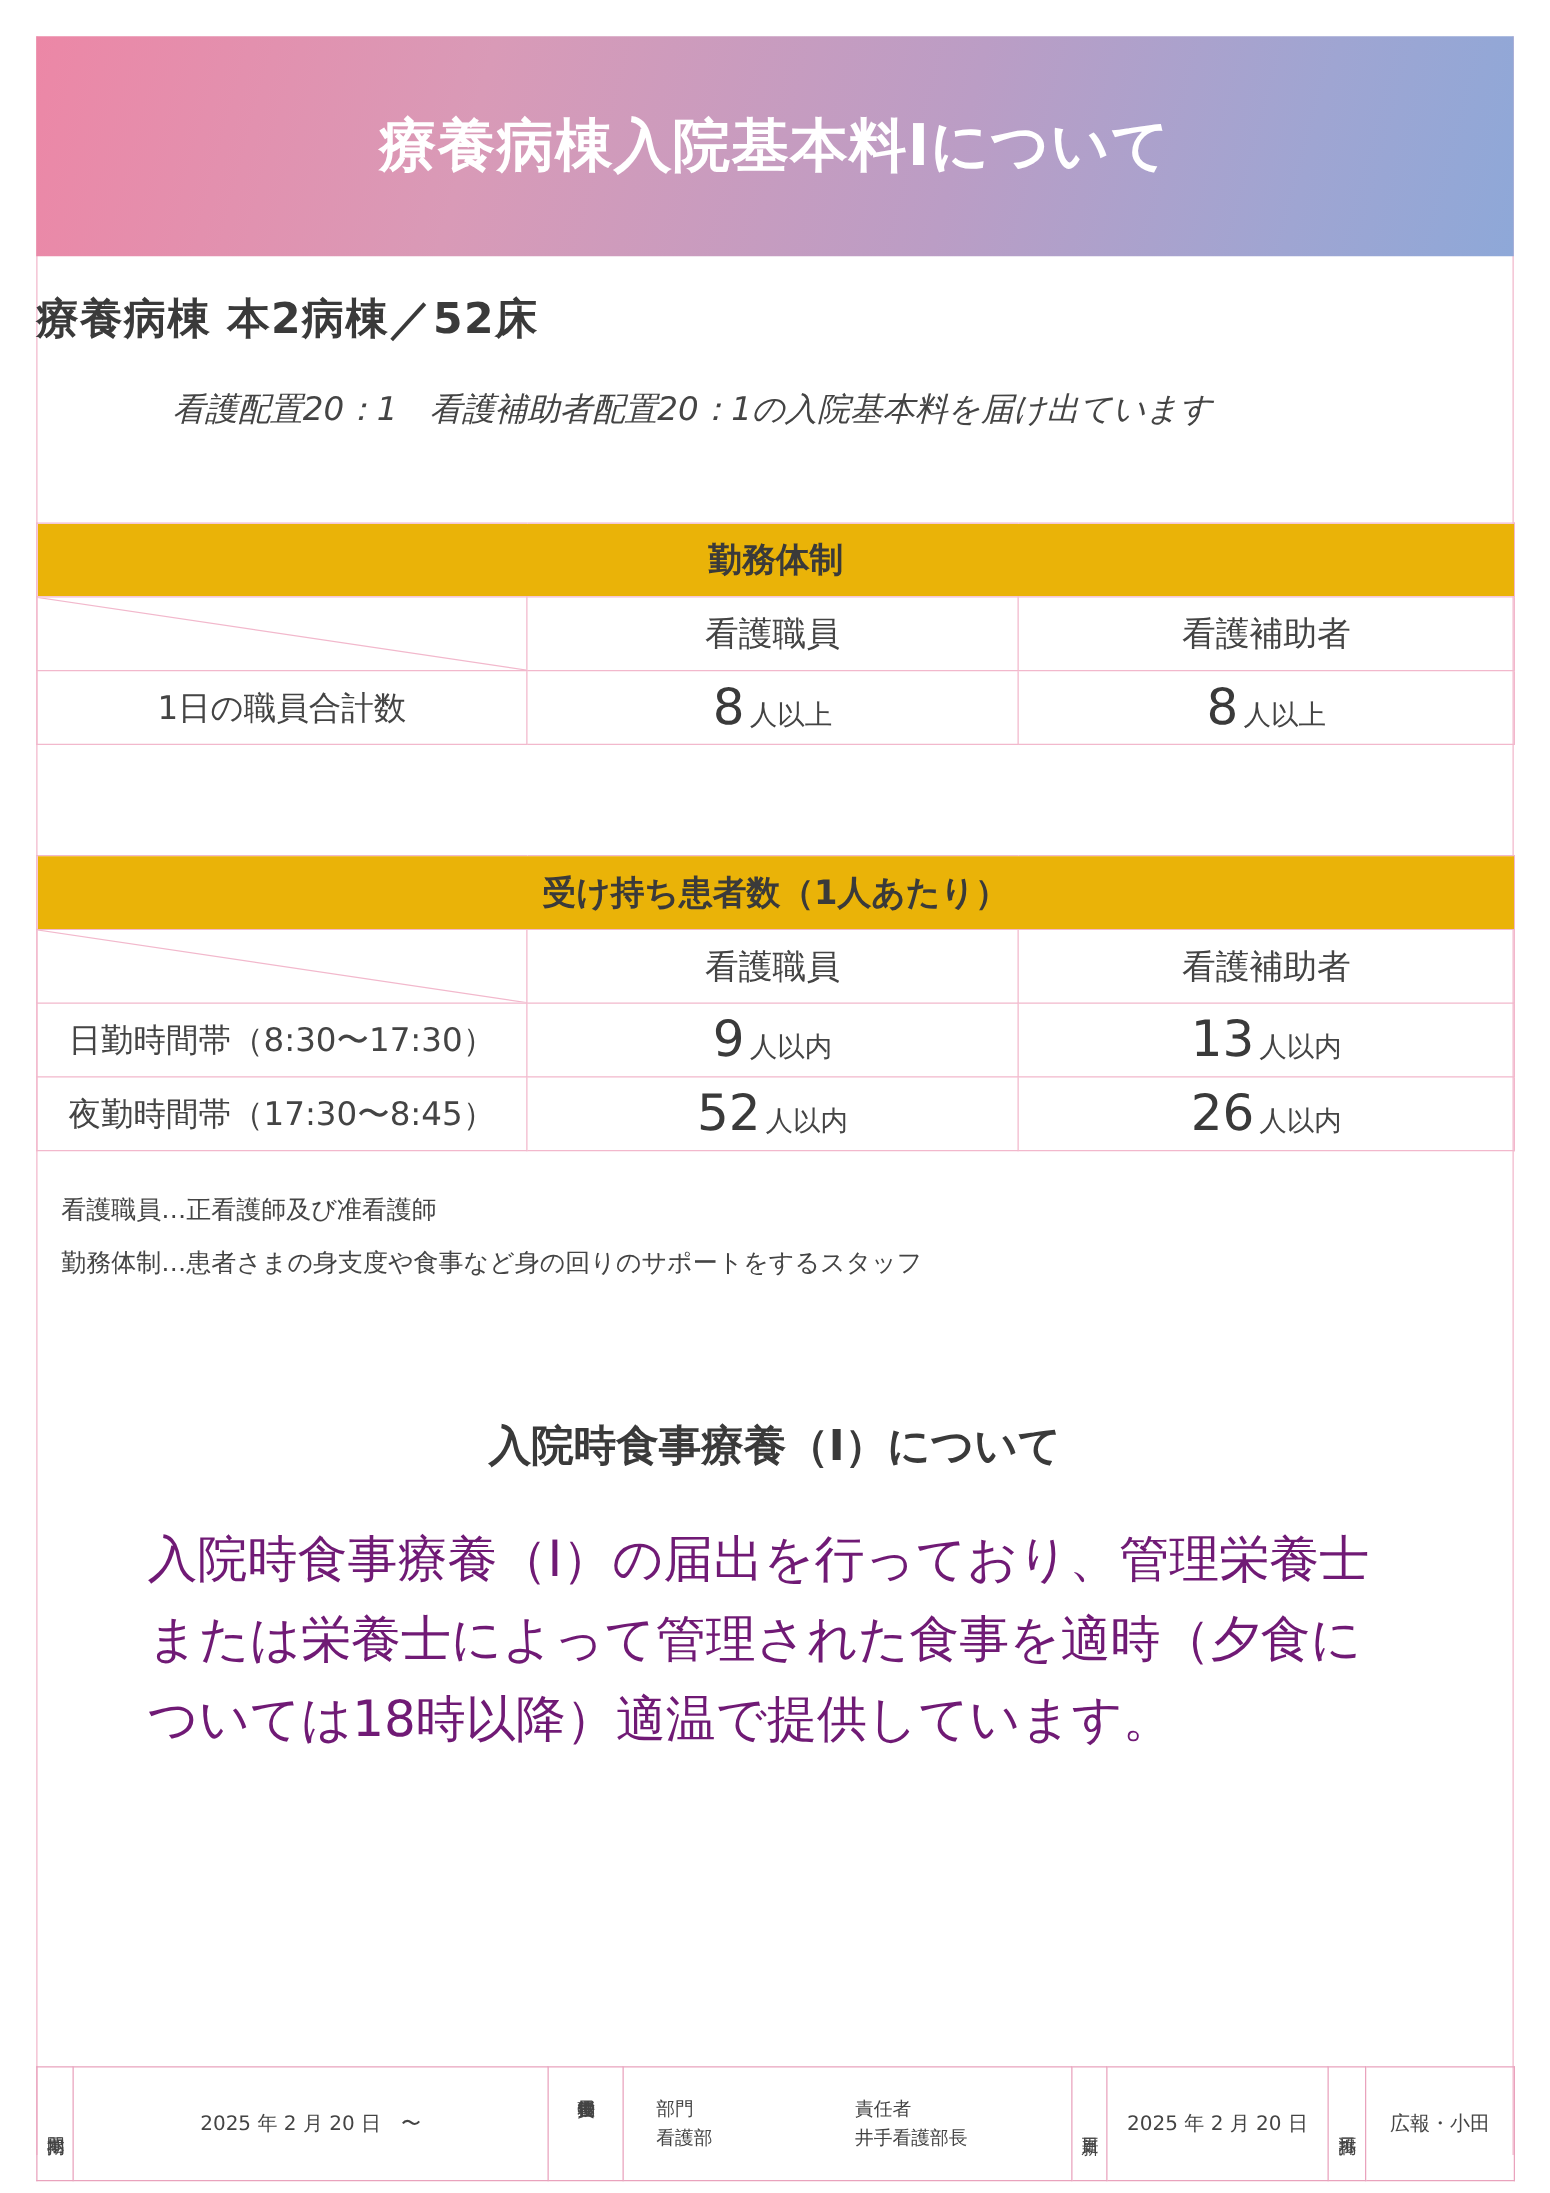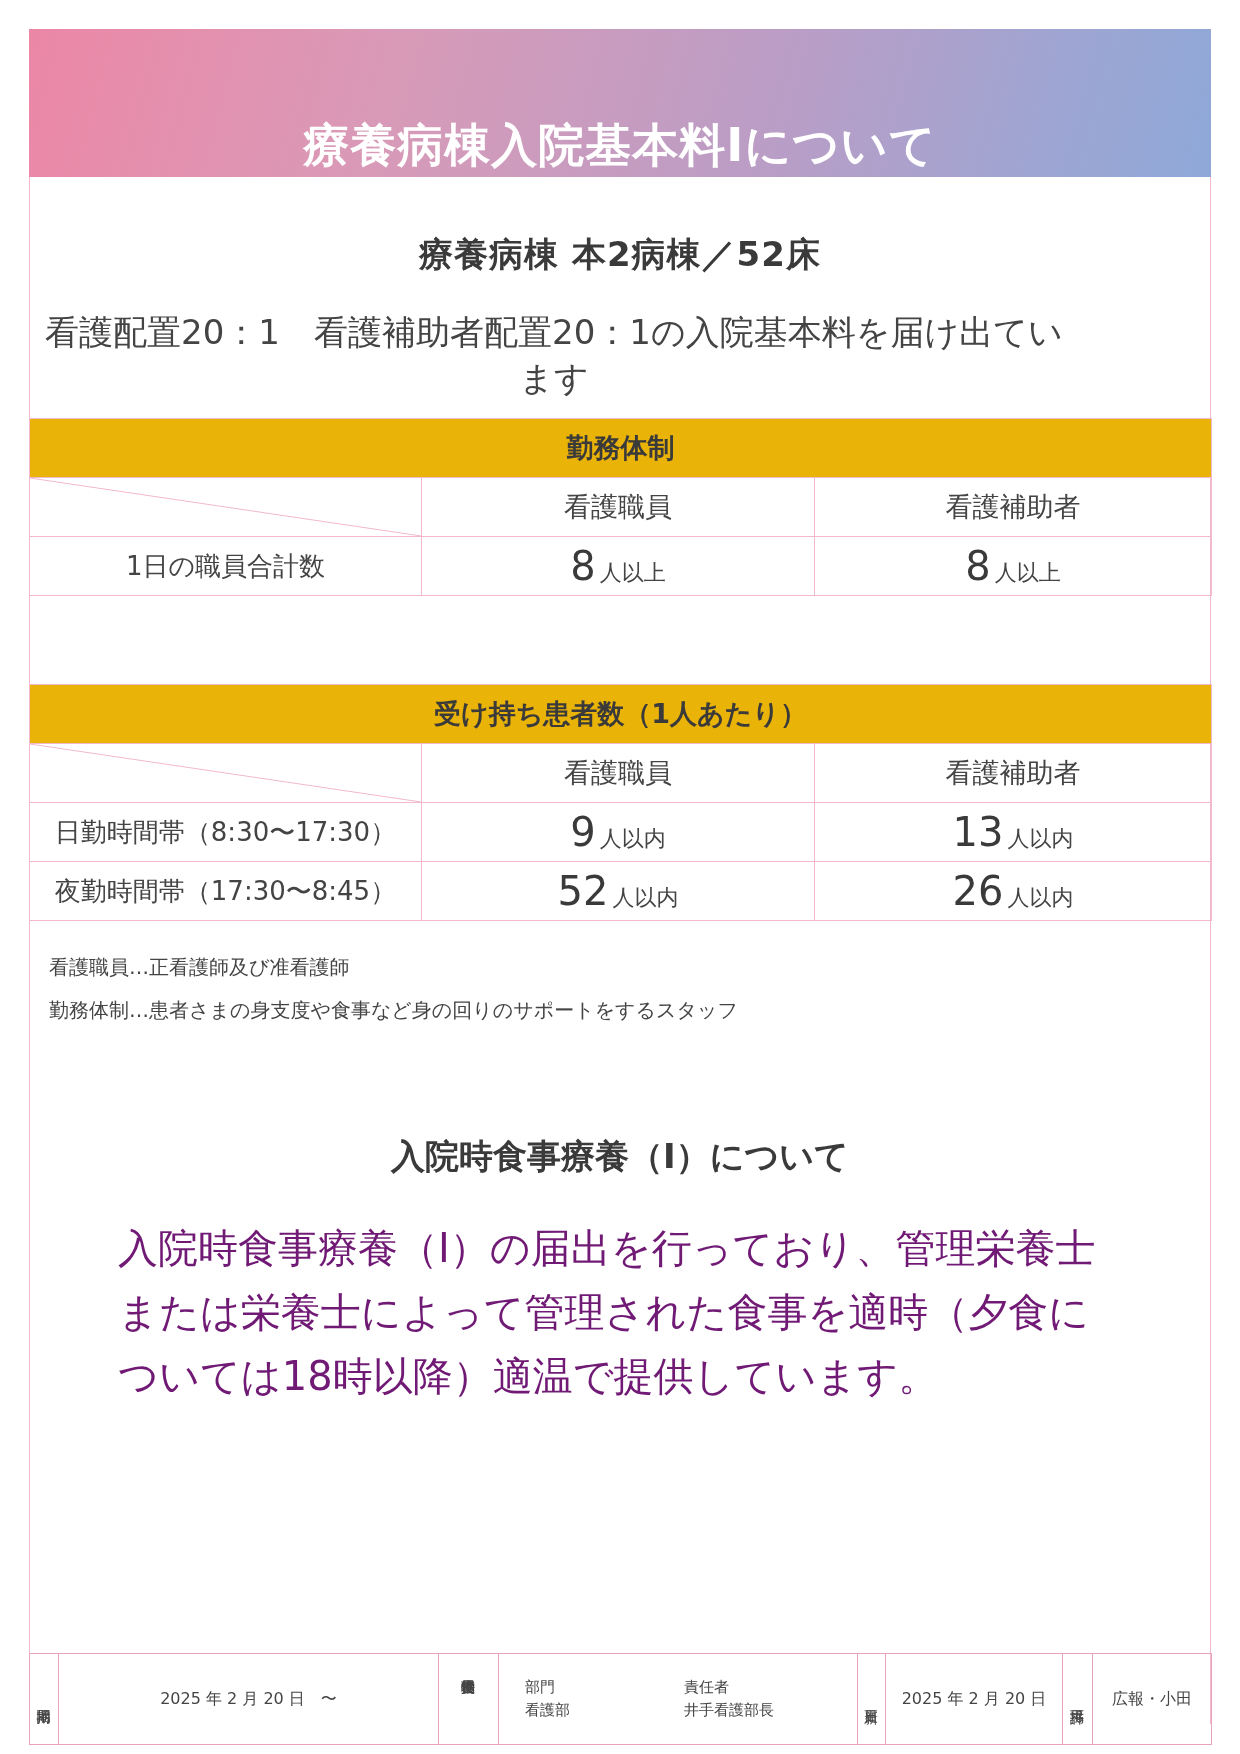--- a/index.html
+++ b/index.html
@@ -5,33 +5,33 @@
   * { box-sizing: border-box; margin: 0; padding: 0; }
   html, body { width: 1240px; height: 1754px; background: #ffffff; }
   body { font-family: "DejaVu Sans", "Liberation Sans", sans-serif; color: #3a3a3a; position: relative; overflow: hidden; }
 
   .frame {
     position: absolute; left: 29px; top: 29px; width: 1182px; height: 1695px;
     border-left: 1px solid #f2b8cc; border-right: 1px solid #f2b8cc;
   }
 
   .banner {
-    position: absolute; left: 29px; top: 29px; width: 1182px; height: 148px;
+    position: absolute; left: 29px; top: 29px; width: 1182px; height: 176px;
     background: linear-gradient(105deg, #ec87a6 0%, #d99ab7 30%, #bb9dc5 62%, #9fa5d2 85%, #8ea8d8 100%);
-    display: flex; align-items: flex-end; justify-content: center;
+    display: flex; align-items: center; justify-content: center;
   }
   .banner h1 { color: #ffffff; font-size: 46px; font-weight: bold; letter-spacing: 1px; }
 
   .subtitle {
-    position: absolute; left: 29px; width: 1182px; top: 232px; text-align: center;
+    position: absolute; left: 29px; width: 1182px; top: 232px; 
     font-size: 34px; font-weight: bold; color: #3a3a3a; letter-spacing: 1px;
   }
   .subline {
     position: absolute; left: 29px; width: 1050px; top: 310px; text-align: center;
-    font-size: 34px; color: #444;
+    font-size: 26px; color: #444; font-style: italic;
   }
 
   table.grid {
     position: absolute; left: 29px; width: 1182px; border-collapse: collapse; table-layout: fixed;
   }
   table.grid td, table.grid th { border: 1px solid #f2b8cc; text-align: center; vertical-align: middle; height: 59px; position: relative; }
   table.grid th.band { background: #eab308; font-size: 27px; font-weight: bold; color: #3a3a3a; }
   table.grid td.colhead { font-size: 27px; color: #444; }
   table.grid td.rowlabel { font-size: 26px; color: #444; }
   table.grid td.diag { padding: 0; }

